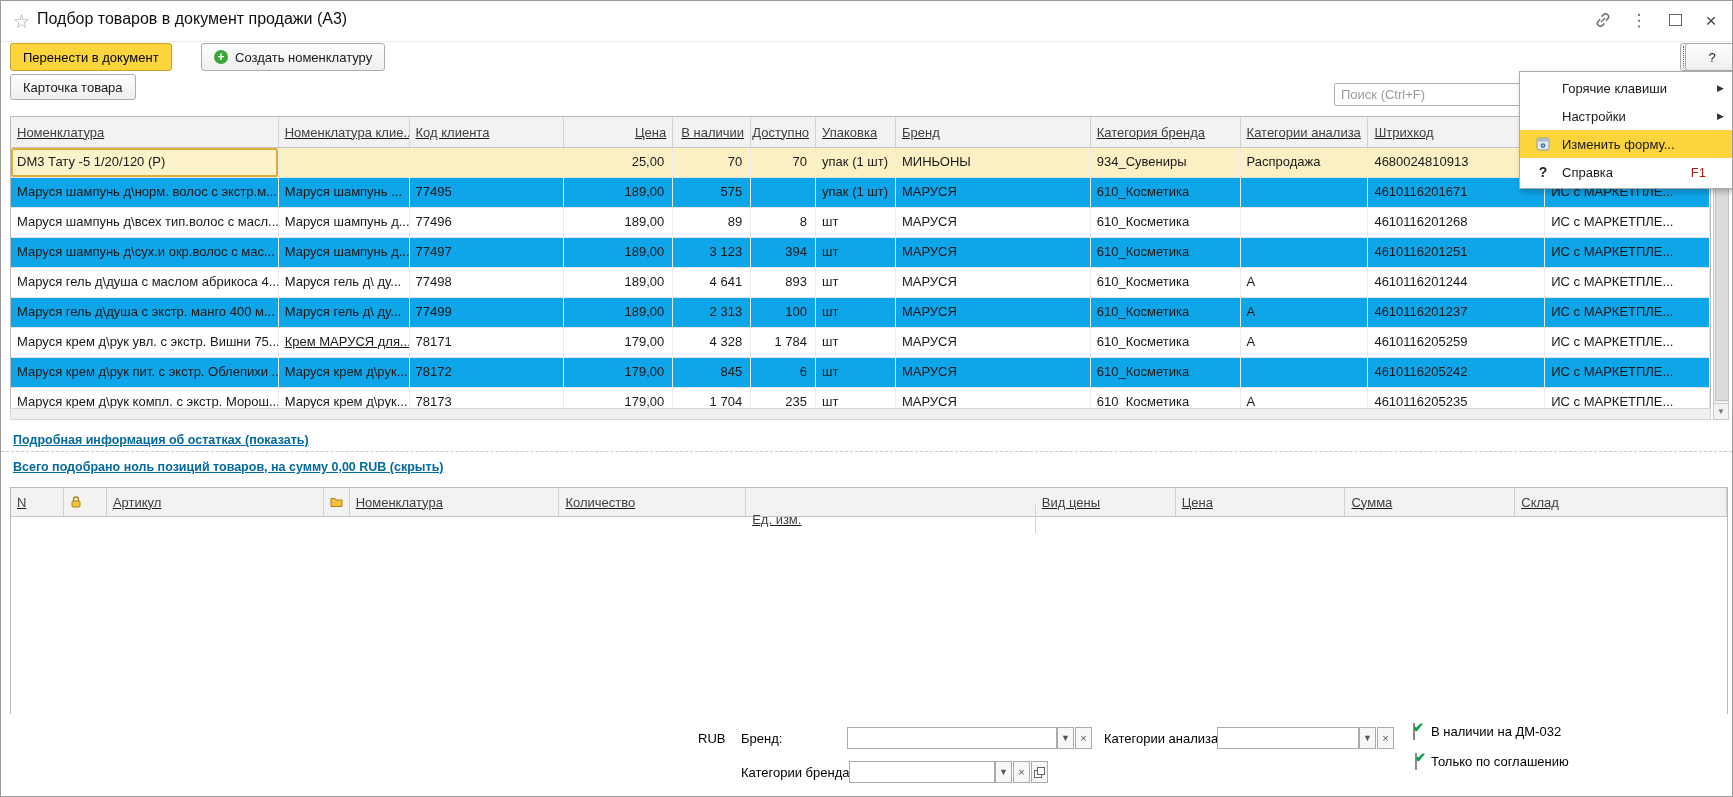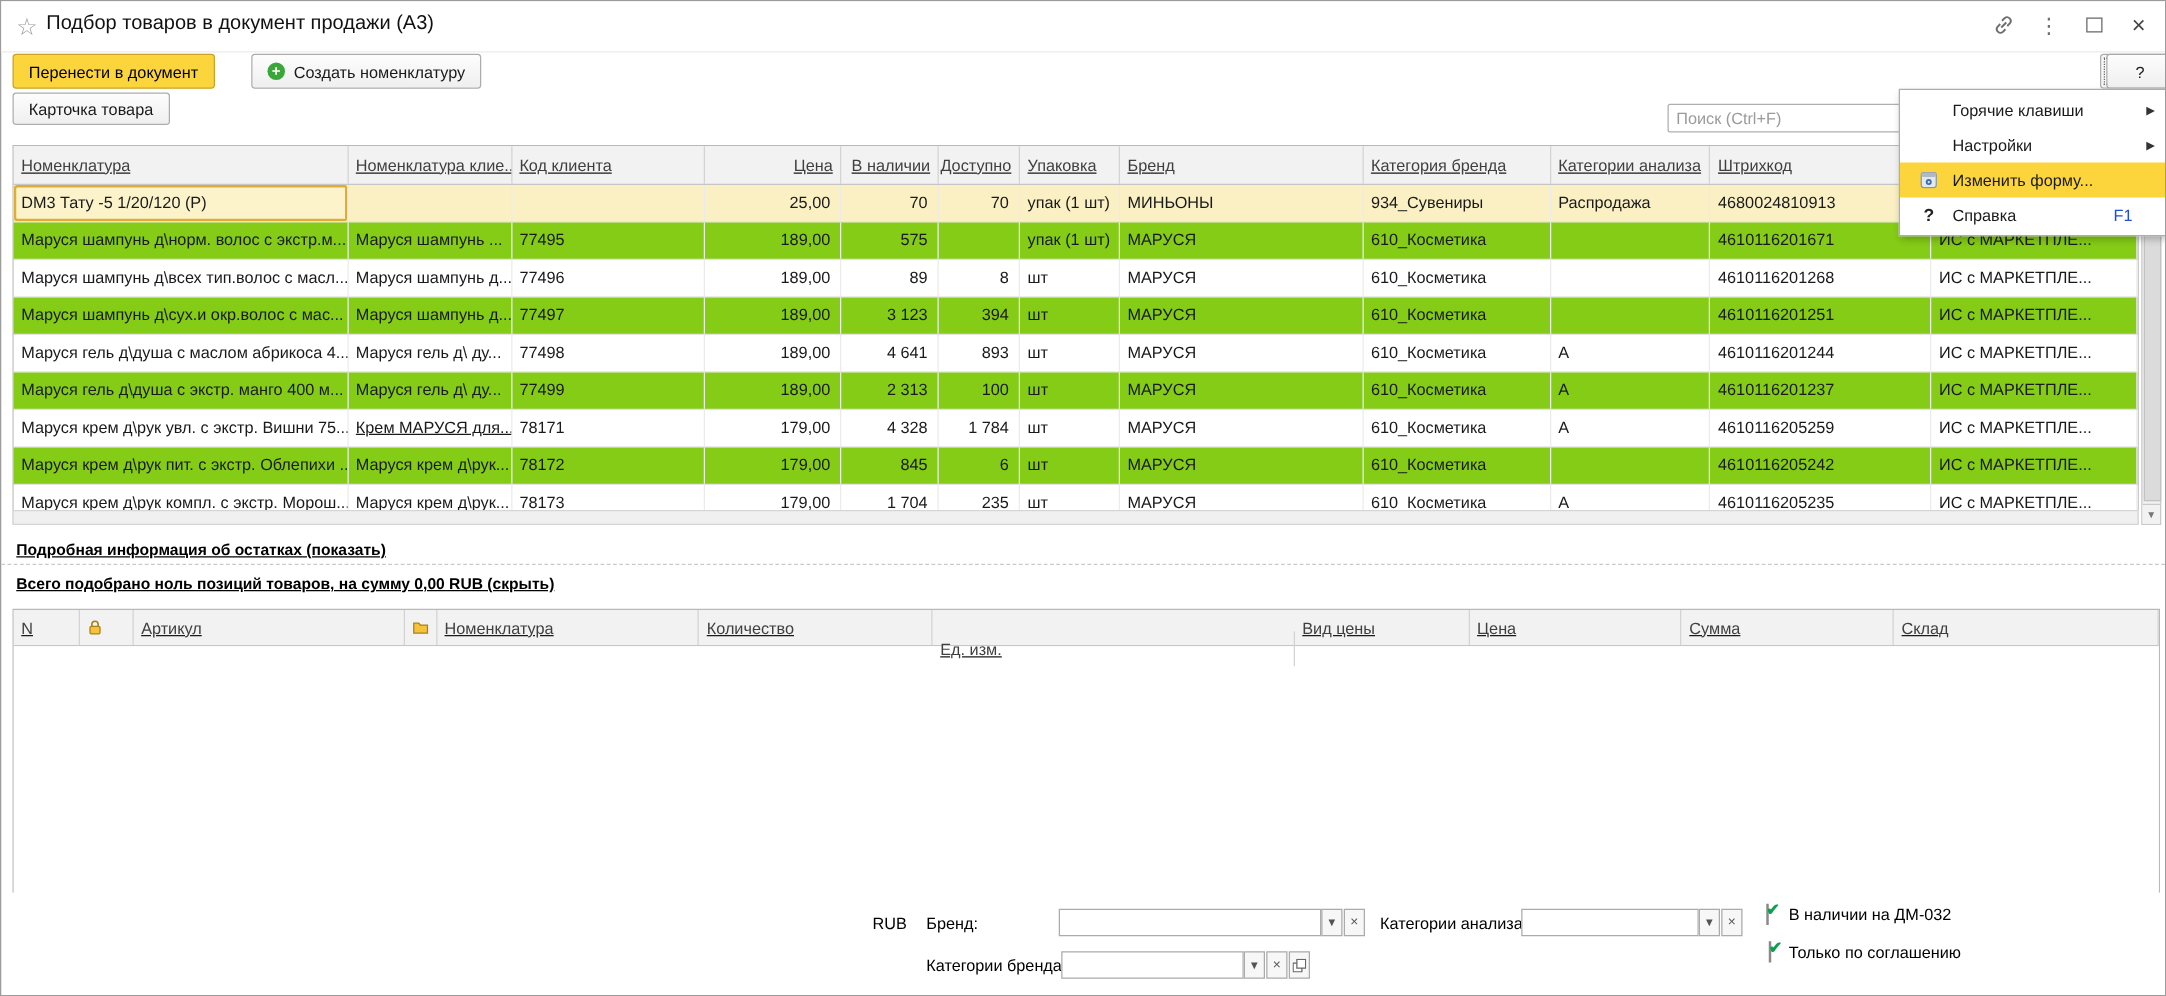--- a/index.html
+++ b/index.html
@@ -32,44 +32,44 @@
   .search{left:1333px;top:82px;width:372px;height:23px;border:1px solid #AFAFAF;border-radius:2px;
        box-sizing:border-box;padding:0 6px;font-size:13px;font-family:"Liberation Sans",sans-serif;color:#333;}
   .search::placeholder{color:#9B9B9B;}
   
   .tbl{background:#fff;border:1px solid #B9B9B9;box-sizing:border-box;}
   .thead{display:flex;background:#F2F2F2;border-bottom:1px solid #C6C6C6;text-decoration:underline;}
   .hc{box-sizing:border-box;height:100%;line-height:29px;padding:0 6px;color:#3F3F3F;
       border-right:1px solid #D3D3D3;overflow:hidden;white-space:nowrap;display:flex;align-items:center;}
   .hc.r{justify-content:flex-end;}
   .tr{display:flex;height:29px;border-bottom:1px solid #E4E4E4;background:#fff;cursor:pointer;}
-  .tr.alt{background:#84cc16;justify-content:flex-end;}
+  .tr.alt{background:#0ea5e9;}
   .tr.sel{background:#FBF0C3;}
   .tc{box-sizing:border-box;height:100%;line-height:28px;padding:0 6px;border-right:1px solid #EBEBEB;
       overflow:hidden;white-space:nowrap;}
   .tc.r{text-align:right;padding-right:8px;}
   .tc.cur{box-shadow:inset 0 0 0 2px #DFAC35;border-radius:3px;background:#FCF3CA;}
   
   .vscroll{left:1712px;top:115px;width:16px;height:304px;background:#F2F2F2;border:1px solid #C9C9C9;box-sizing:border-box;}
   .vthumb{position:absolute;left:1px;top:2px;width:12px;height:280px;background:#DBDBDB;border:1px solid #C2C2C2;}
   .vdown{position:absolute;left:0;bottom:0;width:14px;height:15px;display:flex;align-items:center;justify-content:center;
          font-size:8px;color:#777;background:#F2F2F2;border-top:1px solid #C9C9C9;cursor:pointer;}
   .hscroll{left:9px;top:407px;width:1701px;height:12px;background:#F0F0F0;border:1px solid #D5D5D5;box-sizing:border-box;}
   
-  .lnk{color:#000000;font-weight:bold;text-decoration:underline;font-size:12.5px;cursor:pointer;white-space:nowrap;}
+  .lnk{color:#0369a1;font-weight:bold;text-decoration:underline;font-size:12.5px;cursor:pointer;white-space:nowrap;}
   .dashline{left:0;top:450px;width:100%;border-top:1px dashed #C9C9C9;}
   
   .menu{left:1518px;top:70px;width:212px;background:#fff;border:1px solid #ADADAD;
         box-shadow:2px 3px 6px rgba(0,0,0,.25);z-index:50;padding:2px 0;}
   .mi{height:28px;display:flex;align-items:center;position:relative;cursor:pointer;padding-left:12px;}
   .mi .mico{width:22px;display:flex;align-items:center;justify-content:center;}
   .mi .mlabel{margin-left:8px;}
   .mi.hl{background:#FCD53C;}
   .mi .marrow{position:absolute;right:8px;font-size:9px;color:#333;}
-  .mi .mshort{position:absolute;right:26px;color:#1d4ed8;}
+  .mi .mshort{position:absolute;right:26px;color:#b91c1c;}
   .qmark{font-weight:bold;color:#222;font-size:14px;}
   
   .flabel{white-space:nowrap;color:#000;}
   .fin{border:1px solid #ABABAB;height:22px;box-sizing:border-box;background:#fff;
        font-family:"Liberation Sans",sans-serif;font-size:13px;padding:0 4px;}
   .fbtn{width:17px;height:22px;box-sizing:border-box;border:1px solid #ABABAB;background:#F7F7F7;
         display:inline-flex;align-items:center;justify-content:center;font-size:9px;color:#555;cursor:pointer;margin-left:-1px;}
   .cb{width:13px;height:13px;border:1px solid #8A8A8A;background:#fff;box-sizing:border-box;position:relative;cursor:pointer;}
   .cb .chk{position:absolute;left:-1px;top:-4px;color:#0AA14E;font-size:13px;font-weight:bold;}
 </style>

